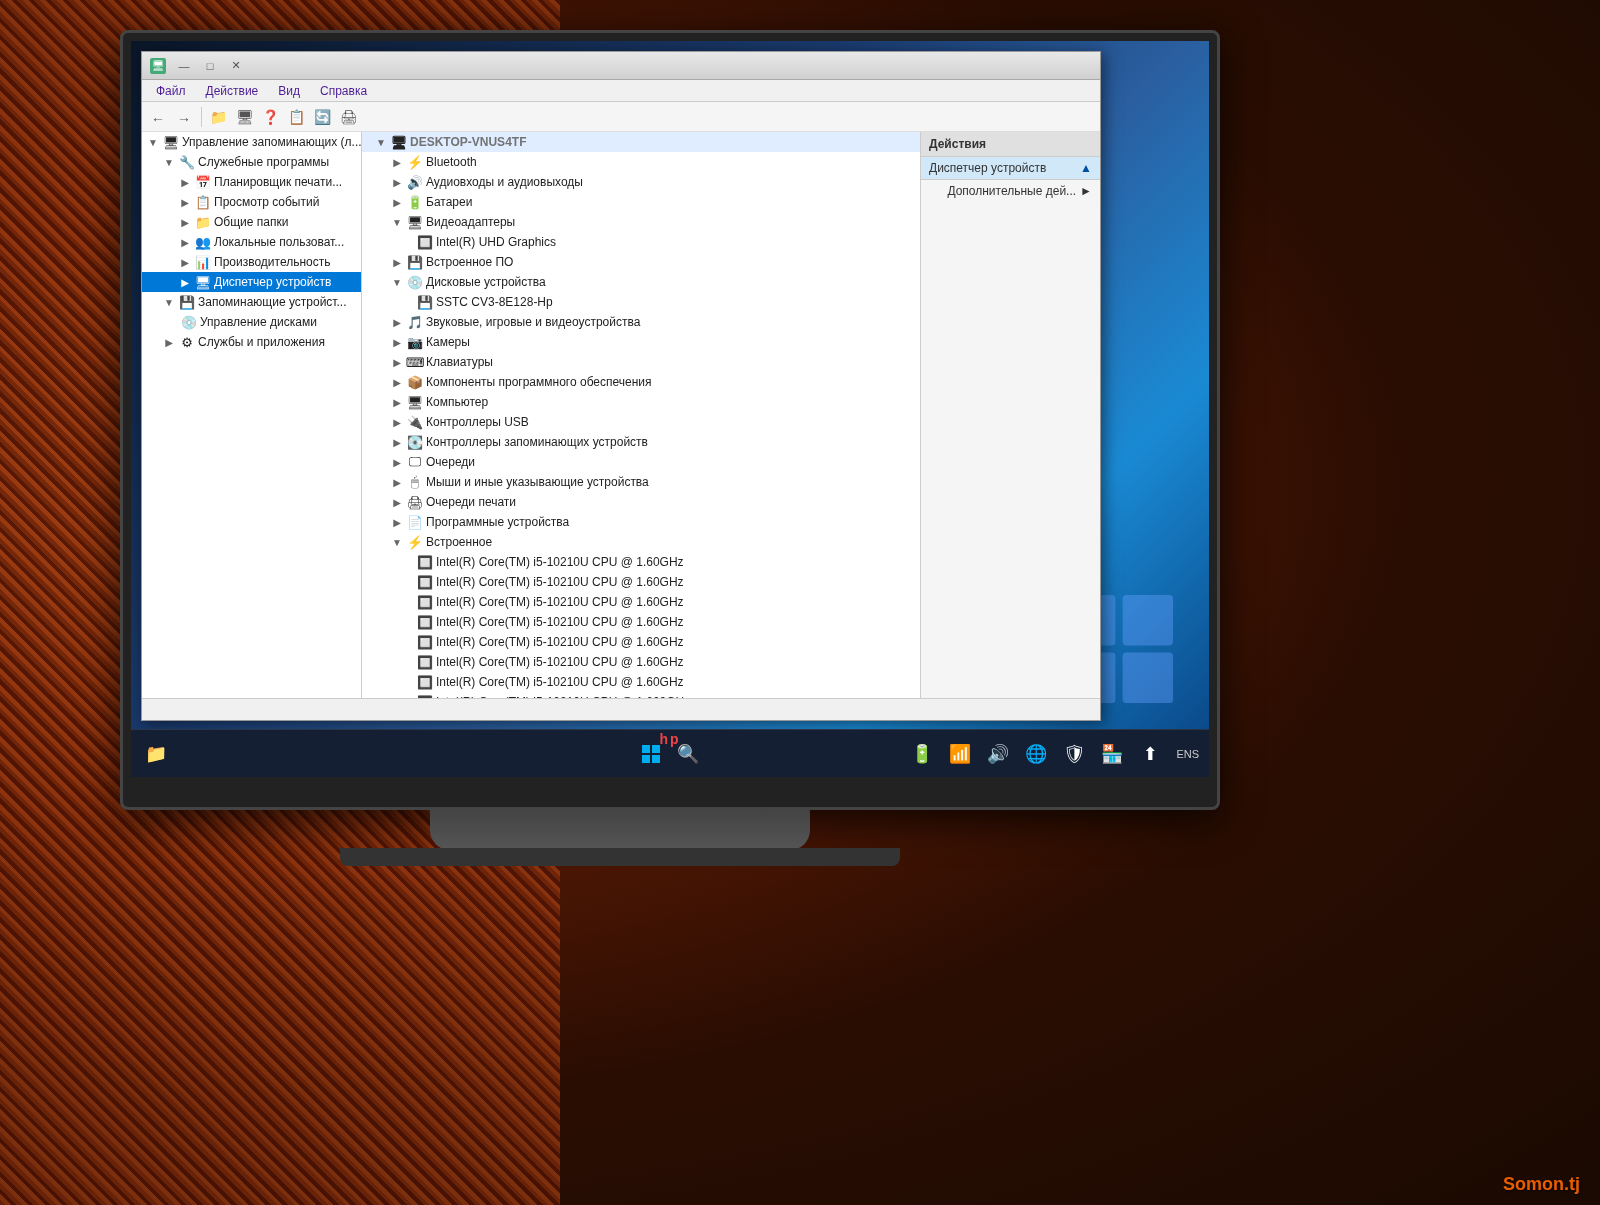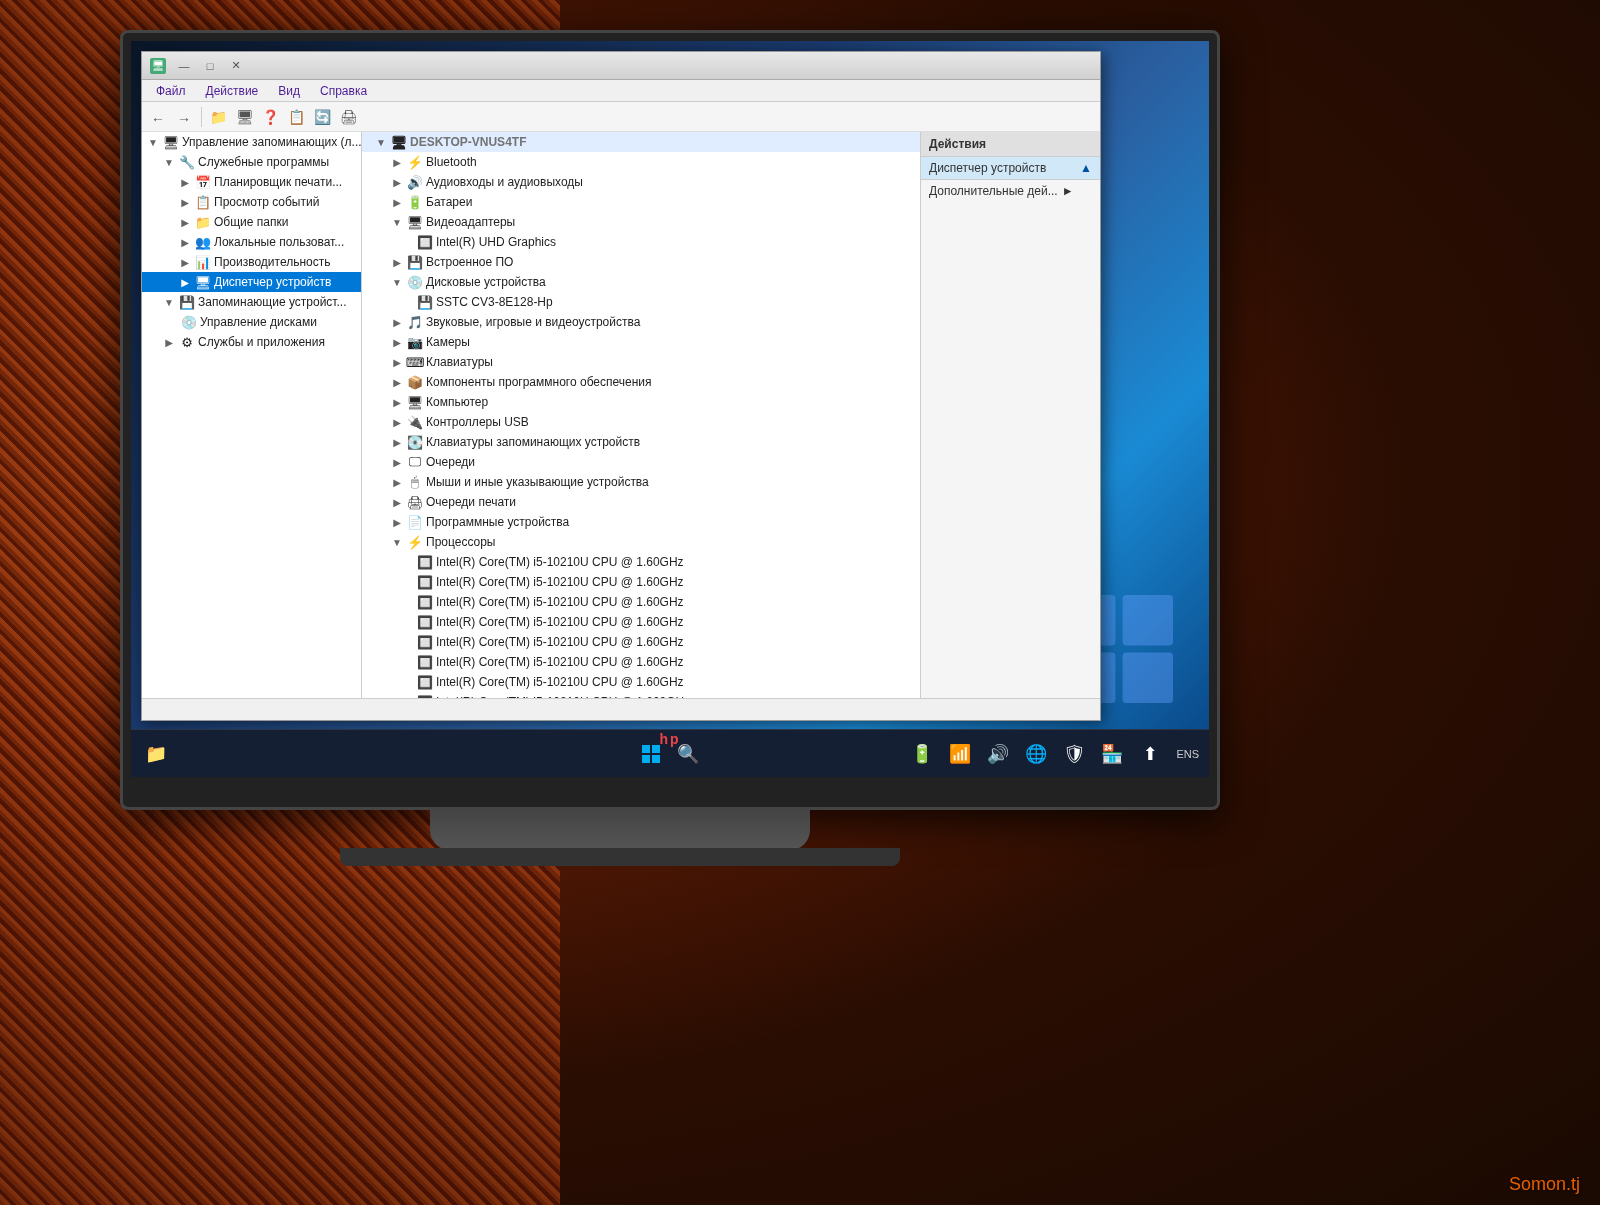--- a/index.html
+++ b/index.html
@@ -310,20 +310,21 @@
       background: #d0e8f8;
       border-bottom: 1px solid #ccc;
     }
 
     .action-item-secondary {
       display: flex;
       align-items: center;
       padding: 4px 8px;
       cursor: pointer;
       color: #333;
+      justify-content: flex-end;
     }
 
     
     .statusbar {
       height: 22px;
       background: #f0f0f0;
       border-top: 1px solid #ccc;
       display: flex;
       align-items: center;
       padding: 0 8px;
@@ -332,21 +333,21 @@
       flex-shrink: 0;
     }
 
     
     .watermark {
       position: absolute;
       bottom: 10px;
       right: 20px;
       color: white;
       font-size: 18px;
-      font-weight: normal;
+      font-weight: bold;
       text-shadow: 1px 1px 3px rgba(0,0,0,0.8);
       opacity: 0.9;
     }
 
     .watermark span { color: #ff6600; }
 
     
     .laptop-stand {
       position: absolute;
       top: 810px; left: 430px;
@@ -598,21 +599,21 @@
               <span style="display:inline-block;width:24px"></span>
               <span class="tree-expand">▶</span>
               <span class="tree-icon">🔌</span>
               <span>Контроллеры USB</span>
             </div>
 
             <div class="device-tree-item">
               <span style="display:inline-block;width:24px"></span>
               <span class="tree-expand">▶</span>
               <span class="tree-icon">💽</span>
-              <span>Клавиатуры запоминающих устройств</span>
+              <span>Контроллеры запоминающих устройств</span>
             </div>
 
             <div class="device-tree-item">
               <span style="display:inline-block;width:24px"></span>
               <span class="tree-expand">▶</span>
               <span class="tree-icon">🖵</span>
               <span>Очереди</span>
             </div>
 
             <div class="device-tree-item">
@@ -633,21 +634,21 @@
               <span style="display:inline-block;width:24px"></span>
               <span class="tree-expand">▶</span>
               <span class="tree-icon">📄</span>
               <span>Программные устройства</span>
             </div>
 
             <div class="device-tree-item">
               <span style="display:inline-block;width:24px"></span>
               <span class="tree-expand">▼</span>
               <span class="tree-icon">⚡</span>
-              <span>Процессоры</span>
+              <span>Встроенное</span>
             </div>
             <div class="device-tree-item">
               <span style="display:inline-block;width:48px"></span>
               <span class="tree-icon">🔲</span>
               <span>Intel(R) Core(TM) i5-10210U CPU @ 1.60GHz</span>
             </div>
             <div class="device-tree-item">
               <span style="display:inline-block;width:48px"></span>
               <span class="tree-icon">🔲</span>
               <span>Intel(R) Core(TM) i5-10210U CPU @ 1.60GHz</span>

